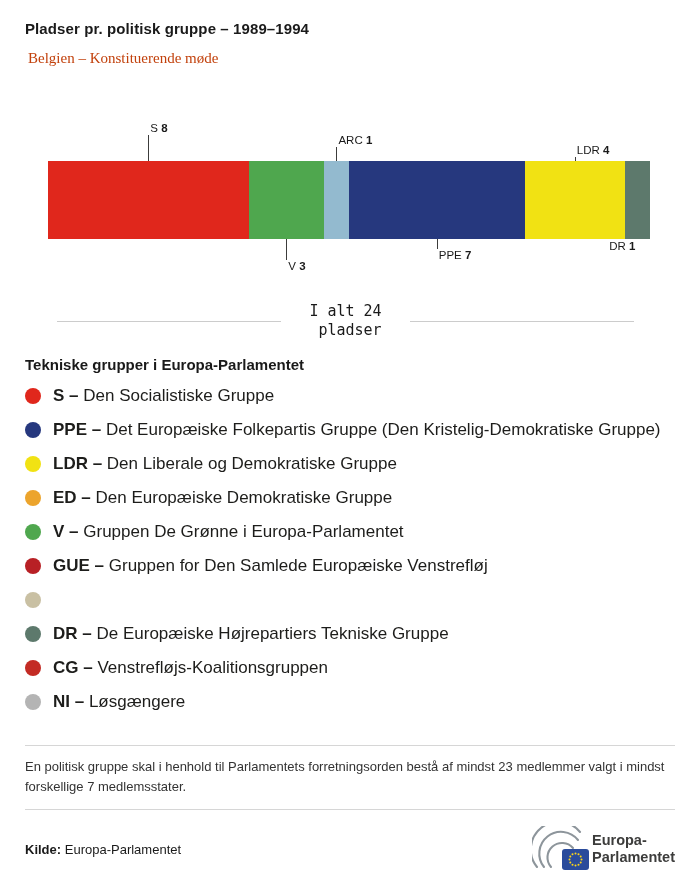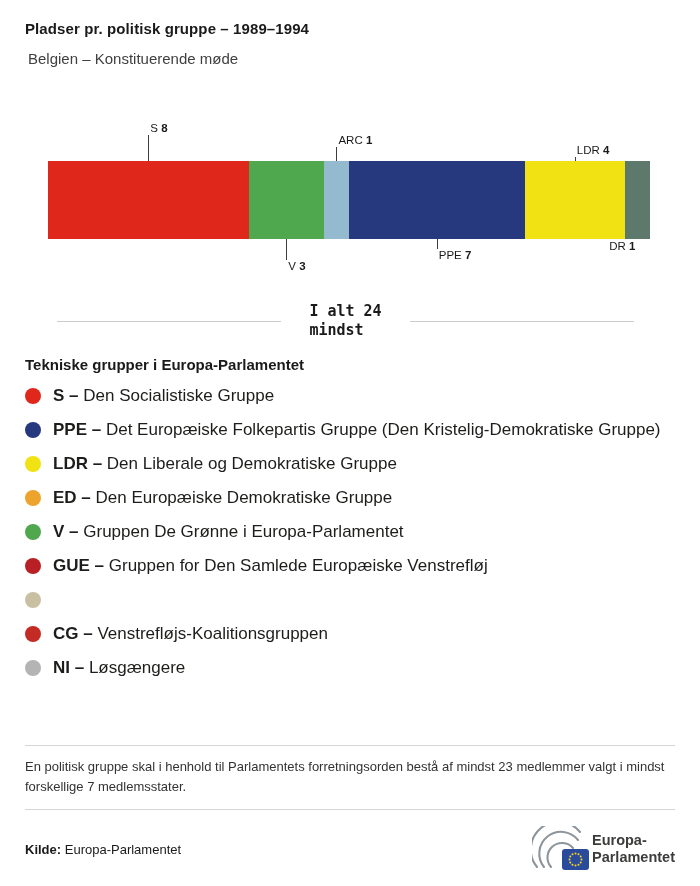--- a/index.html
+++ b/index.html
@@ -3,39 +3,39 @@
 <meta charset="utf-8">
 <style>
   * { margin:0; padding:0; box-sizing:border-box; }
   html,body { background:#ffffff; }
   body {
     width:700px; height:886px; position:relative; overflow:hidden;
     font-family:"Liberation Sans", sans-serif; color:#1a1a1a;
   }
   .header { padding:20px 25px 0 25px; }
   .title  { font-size:15px; font-weight:700; letter-spacing:.1px; }
-  .subtitle { font-size:15px; font-weight:400; margin-top:13px; color:#404040; padding-left:3px; }
+  .subtitle { font-size:15px; font-weight:400; margin-top:13px; color:#c2410c; padding-left:3px;font-family:Liberation Serif, serif; }
 
   
   .chart { position:relative; height:153px; margin:55px 50px 0 48px;padding-left:32px; }
   .stacked-bar { position:absolute; top:39px; left:0; right:0; height:78px; display:flex; }
   .bar-seg { height:100%; }
   .callout { position:absolute; display:flex; flex-direction:column; align-items:flex-start; }
   .callout.right-aligned { transform:translateX(-100%); align-items:flex-end; }
   .callout.above { bottom:114px; }
   .callout.below { top:117px; }
   .callout-label { font-size:11.5px; white-space:nowrap; padding:0 0 1px 2px; color:#1a1a1a; }
   .callout.right-aligned .callout-label { padding:1px 2px 0 0; }
   .callout-label b { font-weight:700; }
   .callout-line { width:1px; background:#3c3c3b; }
 
   
   .total-row { display:flex; align-items:center; margin:27px 66px 0 57px; }
   .total-rule { flex:1; height:1px; background:#cccccc; }
-  .total-text { padding:0 28px; text-align:left; font-family:"DejaVu Sans Mono", monospace; font-weight:700; font-size:15px; line-height:1.28; }
+  .total-text { padding:0 28px; text-align:right; font-family:"DejaVu Sans Mono", monospace; font-weight:400; font-size:15px; line-height:1.28; }
 
   
   .legend { padding:16px 25px 0 25px; }
   .legend-title { font-size:15px; font-weight:700; }
   .legend-list { margin-top:6px; }
   .legend-item { display:flex; align-items:center; height:34px; }
   .legend-dot { width:16px; height:16px; border-radius:50%; flex:0 0 16px; margin-right:12px; }
   .legend-text { font-size:17px; color:#1d1d1b; }
   .legend-text b { font-weight:700; }
 
@@ -91,21 +91,21 @@
         <div class="callout-line" style="height: 0px;"></div>
         <span class="callout-label">DR <b>1</b></span>
       </div>
     </div>
 </div>
 
 <div class="total-row">
   <div class="total-rule"></div>
   <div class="total-text">
     <div>I alt 24</div>
-    <div>mindst</div>
+    <div>pladser</div>
   </div>
   <div class="total-rule"></div>
 </div>
 
 <div class="legend">
   <div class="legend-title">Tekniske grupper i Europa-Parlamentet</div>
   <div class="legend-list">
       <div class="legend-item">
         <span class="legend-dot" style="background: rgb(224, 39, 28);"></span>
         <span class="legend-text"><b>S – </b>Den Socialistiske Gruppe</span>
@@ -125,20 +125,24 @@
       <div class="legend-item">
         <span class="legend-dot" style="background: rgb(79, 167, 78);"></span>
         <span class="legend-text"><b>V – </b>Gruppen De Grønne i Europa-Parlamentet</span>
       </div>
       <div class="legend-item">
         <span class="legend-dot" style="background: rgb(184, 32, 37);"></span>
         <span class="legend-text"><b>GUE – </b>Gruppen for Den Samlede Europæiske Venstrefløj</span>
       </div>
       <div class="legend-item">
         <span class="legend-dot" style="background: rgb(201, 192, 163);"></span>
+      </div>
+      <div class="legend-item">
+        <span class="legend-dot" style="background: rgb(93, 121, 108);"></span>
+        <span class="legend-text"><b>DR – </b>De Europæiske Højrepartiers Tekniske Gruppe</span>
       </div>
       <div class="legend-item">
         <span class="legend-dot" style="background: rgb(195, 43, 36);"></span>
         <span class="legend-text"><b>CG – </b>Venstrefløjs-Koalitionsgruppen</span>
       </div>
       <div class="legend-item">
         <span class="legend-dot" style="background: rgb(180, 180, 180);"></span>
         <span class="legend-text"><b>NI – </b>Løsgængere</span>
       </div>
     </div>

